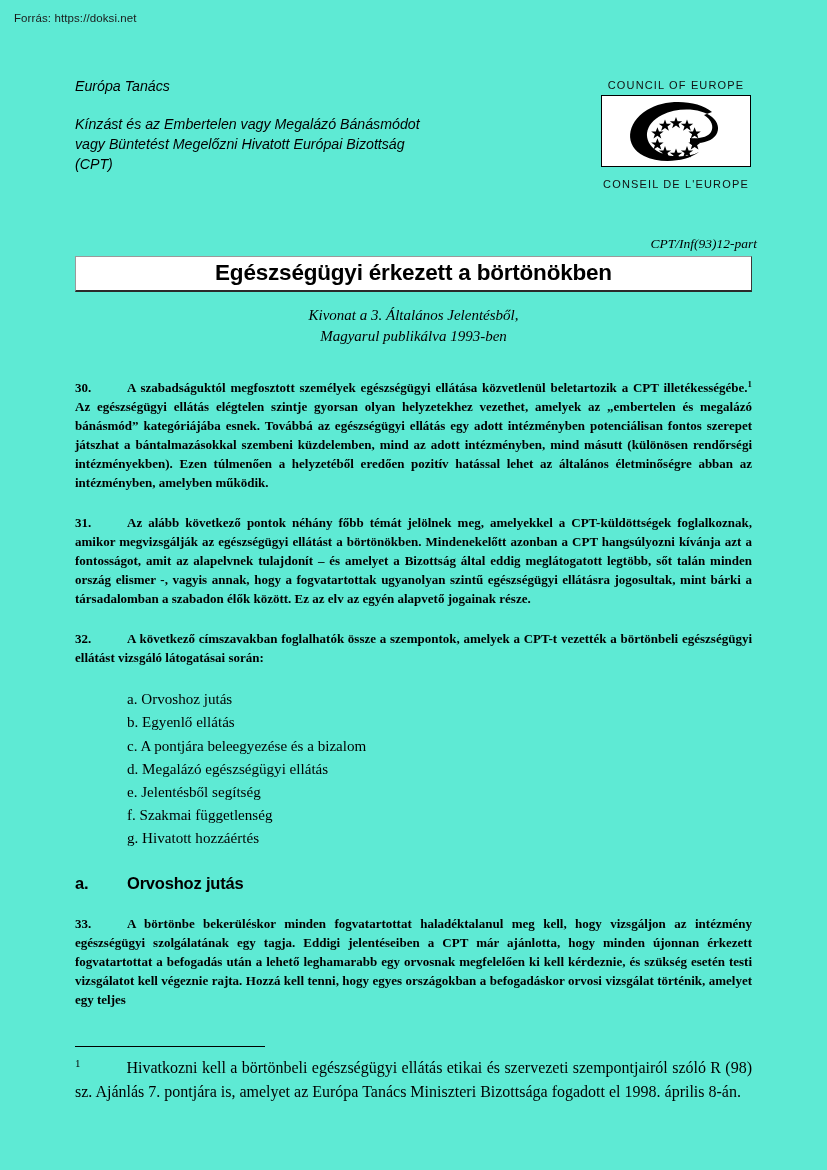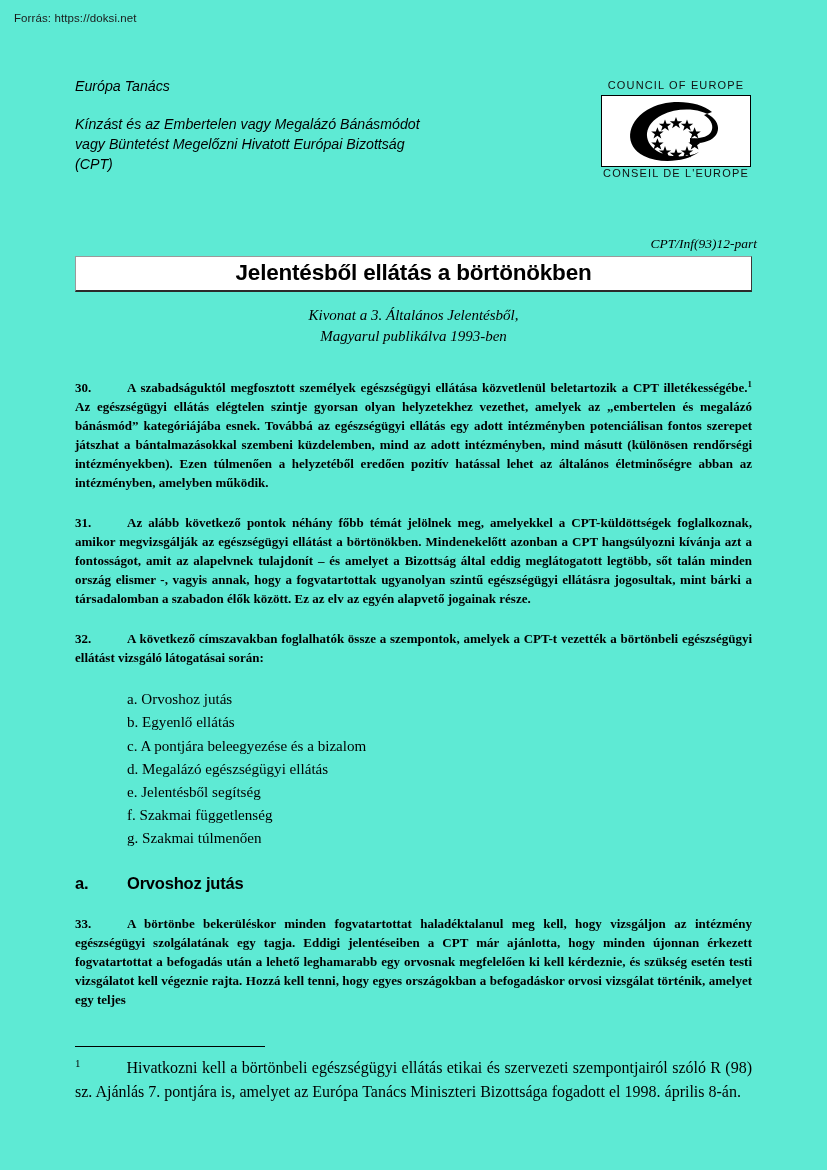--- a/index.html
+++ b/index.html
@@ -67,21 +67,21 @@
   }
   .coe-caption {
     font-family: "Liberation Sans", "DejaVu Sans", sans-serif;
     font-size: 11px;
     letter-spacing: 1.15px;
     color: #111;
     white-space: nowrap;
     line-height: 1.2;
   }
   .coe-caption.top { margin-bottom: 3px; }
-  .coe-caption.bottom { margin-top: 0; }
+  .coe-caption.bottom { margin-top: 11px; }
   .coe-frame {
     border: 1px solid #000;
     height: 72px;
     width: 150px;
     box-sizing: border-box;
     display: block;
     margin: 0 auto;
     background: #fff;
   }
   .coe-frame svg { display: block; }
@@ -261,21 +261,21 @@
           </g>
         </svg>
       </div>
       <div class="coe-caption bottom">CONSEIL DE L'EUROPE</div>
     </div>
   </div>
 
   <div class="ref-code">CPT/Inf(93)12-part</div>
 
   <div class="title-box">
-    <div class="title-text">Jelentésből ellátás a börtönökben</div>
+    <div class="title-text">Egészségügyi érkezett a börtönökben</div>
   </div>
 
   <div class="subtitle">
     <div>Kivonat a 3. Általános Jelentésből,</div>
     <div>Magyarul publikálva 1993-ben</div>
   </div>
 
   <div class="body-col">
 
     <p class="para"><span class="num">30.</span><span>A szabadságuktól megfosztott személyek egészségügyi ellátása közvetlenül beletartozik a CPT illetékességébe.</span><sup class="fn-ref">1</sup><span> Az egészségügyi ellátás elégtelen szintje gyorsan olyan helyzetekhez vezethet, amelyek az „embertelen és megalázó bánásmód” kategóriájába esnek. Továbbá az egészségügyi ellátás egy adott intézményben potenciálisan fontos szerepet játszhat a bántalmazásokkal szembeni küzdelemben, mind az adott intézményben, mind másutt (különösen rendőrségi intézményekben). Ezen túlmenően a helyzetéből eredően pozitív hatással lehet az általános életminőségre abban az intézményben, amelyben működik.</span></p>
@@ -284,21 +284,21 @@
 
     <p class="para"><span class="num">32.</span><span>A következő címszavakban foglalhatók össze a szempontok, amelyek a CPT-t vezették a börtönbeli egészségügyi ellátást vizsgáló látogatásai során:</span></p>
 
     <ul class="letter-list">
       <li>a. Orvoshoz jutás</li>
       <li>b. Egyenlő ellátás</li>
       <li>c. A pontjára beleegyezése és a bizalom</li>
       <li>d. Megalázó egészségügyi ellátás</li>
       <li>e. Jelentésből segítség</li>
       <li>f. Szakmai függetlenség</li>
-      <li>g. Szakmai túlmenően</li>
+      <li>g. Hivatott hozzáértés</li>
     </ul>
 
     <h2 class="section-head"><span class="sec-letter">a.</span><span>Orvoshoz jutás</span></h2>
 
     <p class="para"><span class="num">33.</span><span>A börtönbe bekerüléskor minden fogvatartottat haladéktalanul meg kell, hogy vizsgáljon az intézmény egészségügyi szolgálatának egy tagja. Eddigi jelentéseiben a CPT már ajánlotta, hogy minden újonnan érkezett fogvatartottat a befogadás után a lehető leghamarabb egy orvosnak megfelelően ki kell kérdeznie, és szükség esetén testi vizsgálatot kell végeznie rajta. Hozzá kell tenni, hogy egyes országokban a befogadáskor orvosi vizsgálat történik, amelyet egy teljes</span></p>
 
   </div>
 
   <div class="footnote-area">
     <div class="footnote-rule"></div>

